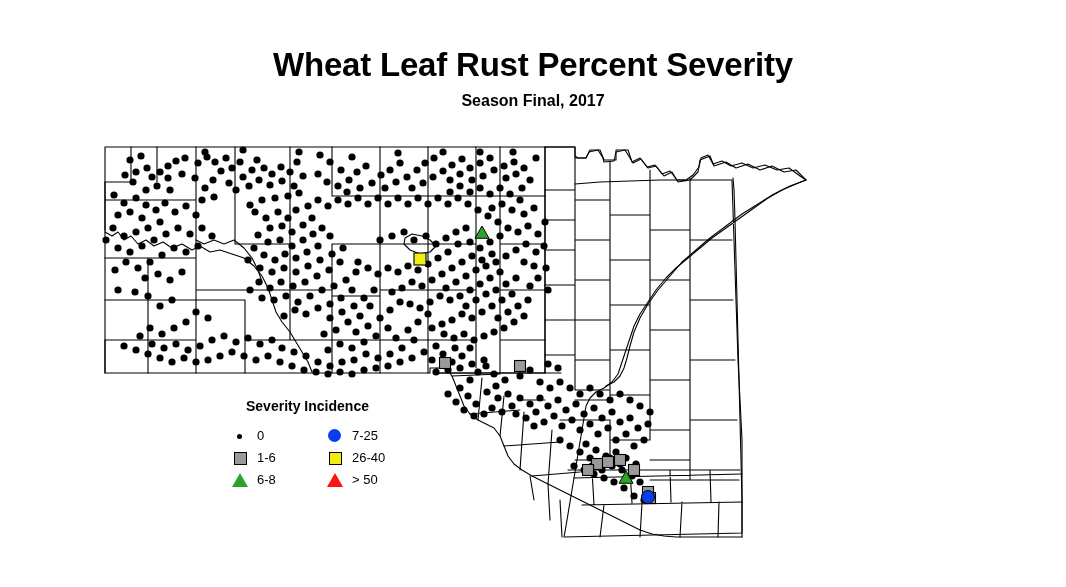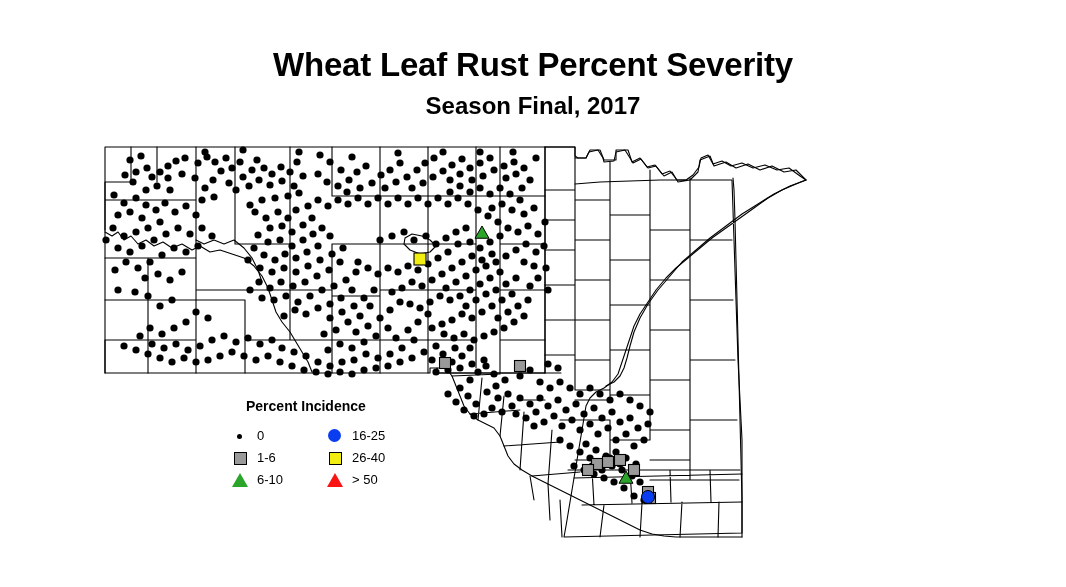--- a/index.html
+++ b/index.html
@@ -2,21 +2,21 @@
 <html><head>
 <meta charset="utf-8">
 <style>
   html,body{margin:0;padding:0;background:#ffffff;}
   body{width:1066px;height:587px;position:relative;overflow:hidden;
        font-family:"Liberation Sans", sans-serif;color:#000;}
   #map-figure{position:absolute;left:0;top:0;width:1066px;height:587px;border-radius:6px;}
   #title{position:absolute;left:0;top:46px;width:1066px;text-align:center;
          font-size:33px;font-weight:bold;letter-spacing:-0.2px;}
   #subtitle{position:absolute;left:0;top:92px;width:1066px;text-align:center;
-            font-size:24px;font-weight:bold;}
+            font-size:16px;font-weight:bold;}
   #map-canvas{position:absolute;left:0;top:0;width:1066px;height:587px;}
   #legend{position:absolute;left:233px;top:398px;width:180px;height:100px;}
   #legend-title{position:absolute;left:13px;top:0px;font-size:14px;font-weight:bold;
                 white-space:nowrap;}
   .legend-row{position:absolute;height:20px;}
   .legend-label{position:absolute;left:24px;top:2px;font-size:13px;white-space:nowrap;}
   .sym{position:absolute;left:0;top:3px;}
   .sym-dot{width:5px;height:5px;border-radius:50%;background:#000;left:4px;top:8px;}
   .sym-square{width:11px;height:11px;border:1px solid #000;top:4px;left:1px;}
   .sym-circle{width:13px;height:13px;border-radius:50%;top:3px;left:0px;}
@@ -717,37 +717,37 @@
         <rect x="644.5" y="492.5" width="11" height="11" fill="#9a9a9a" stroke="#000" stroke-width="1.1"></rect>
         <rect x="642.5" y="486.5" width="11" height="11" fill="#9a9a9a" stroke="#000" stroke-width="1.1"></rect>
         <polygon points="482,226 475,238.25 489,238.25" fill="#2aa52a" stroke="#000" stroke-width="1"></polygon>
         <polygon points="626,471 619,483.25 633,483.25" fill="#2aa52a" stroke="#000" stroke-width="1"></polygon>
         <circle cx="648" cy="497" r="6.5" fill="#0a3df0" stroke="#000" stroke-width="1"></circle>
         <rect x="414" y="253" width="12" height="12" fill="#f2ee12" stroke="#000" stroke-width="1.1"></rect>
       </g>
   </svg>
 
   <div id="legend">
-    <div id="legend-title">Percent Incidence</div>
+    <div id="legend-title">Severity Incidence</div>
     <div id="legend-rows">
         <div class="legend-row" style="left: 0px; top: 28px;">
           <span class="sym sym-dot" style="background: rgb(0, 0, 0);"></span>
           <span class="legend-label">0</span>
         </div>
         <div class="legend-row" style="left: 0px; top: 50px;">
           <span class="sym sym-square" style="background: rgb(154, 154, 154); border-color: rgb(0, 0, 0);"></span>
           <span class="legend-label">1-6</span>
         </div>
         <div class="legend-row" style="left: 0px; top: 72px;">
           <span class="sym sym-tri" style="border-bottom: 14px solid rgb(42, 165, 42);"></span>
-          <span class="legend-label">6-10</span>
+          <span class="legend-label">6-8</span>
         </div>
         <div class="legend-row lg-col2" style="left: 95px; top: 28px;">
           <span class="sym sym-circle" style="background: rgb(10, 61, 240);"></span>
-          <span class="legend-label">16-25</span>
+          <span class="legend-label">7-25</span>
         </div>
         <div class="legend-row lg-col2" style="left: 95px; top: 50px;">
           <span class="sym sym-square" style="background: rgb(242, 238, 18); border-color: rgb(0, 0, 0);"></span>
           <span class="legend-label">26-40</span>
         </div>
         <div class="legend-row lg-col2" style="left: 95px; top: 72px;">
           <span class="sym sym-tri" style="border-bottom: 14px solid rgb(250, 20, 20);"></span>
           <span class="legend-label">&gt; 50</span>
         </div>
       </div>

